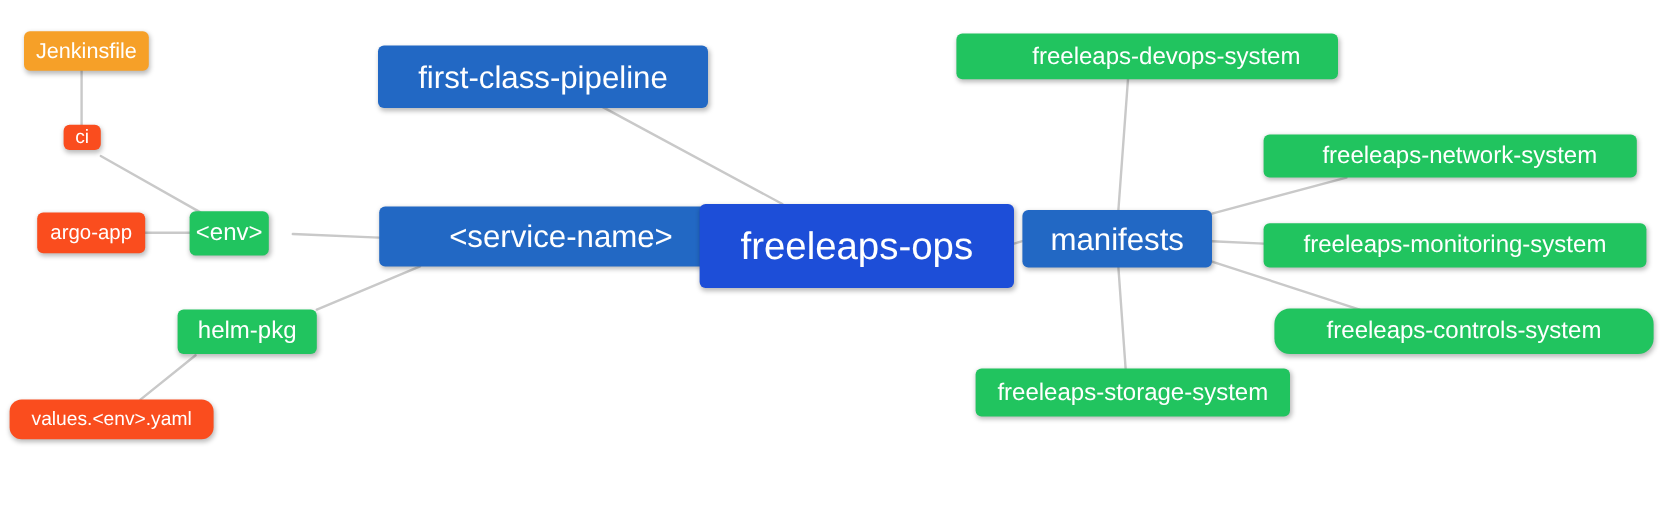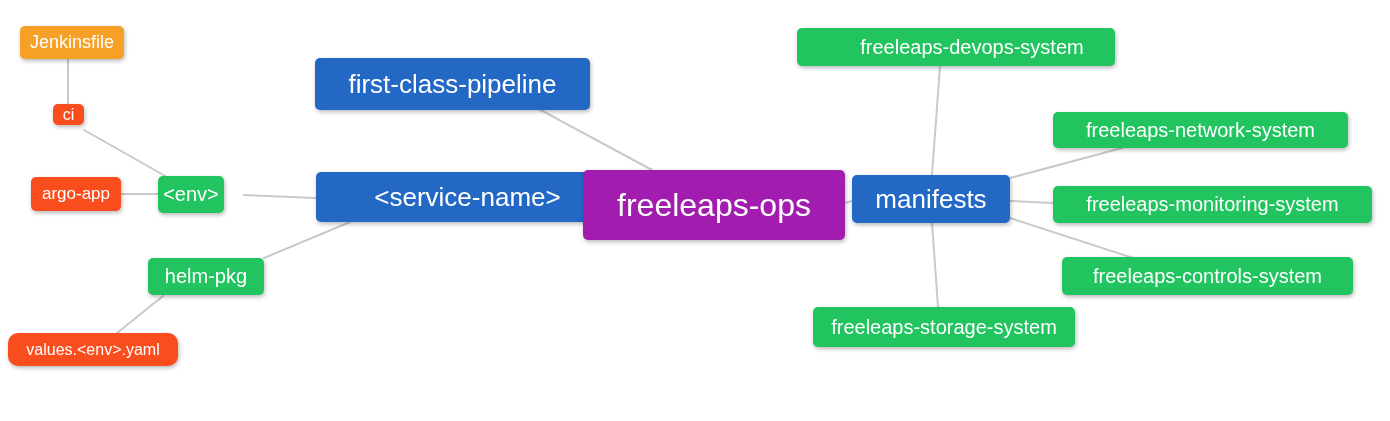--- a/index.html
+++ b/index.html
@@ -68,31 +68,31 @@
   <div class="node" style="left: 53px; top: 104px; width: 31px; height: 21px; font-size: 16px; background: rgb(250, 77, 30);">ci</div>
 
   <div class="node" style="left: 31px; top: 177px; width: 90px; height: 34px; font-size: 17px; background: rgb(250, 77, 30);">argo-app</div>
 
   <div class="node" style="left: 158px; top: 176px; width: 66px; height: 37px; font-size: 20px; background: rgb(33, 196, 95);">&lt;env&gt;</div>
 
   <div class="node" style="left: 148px; top: 258px; width: 116px; height: 37px; font-size: 20px; background: rgb(33, 196, 95);">helm-pkg</div>
 
   <div class="node" style="left: 8px; top: 333px; width: 170px; height: 33px; font-size: 16px; background: rgb(250, 77, 30); border-radius: 10px;">values.&lt;env&gt;.yaml</div>
 
-  <div class="node" style="left: 315px; top: 38px; width: 275px; height: 52px; font-size: 26px; background: rgb(34, 104, 196); margin-top: 20px;">first-class-pipeline</div>
+  <div class="node" style="left: 315px; top: 38px; width: 275px; height: 52px; font-size: 26px; background: rgb(34, 104, 196);">first-class-pipeline</div>
 
   <div class="node" style="left: 316px; top: 172px; width: 247px; height: 50px; font-size: 26px; background: rgb(34, 104, 196); padding-left: 28px;">&lt;service-name&gt;</div>
 
-  <div class="node" style="left: 583px; top: 170px; width: 262px; height: 70px; font-size: 32px; background: #a21caf;">freeleaps-ops</div>
+  <div class="node" style="left: 583px; top: 170px; width: 262px; height: 70px; font-size: 32px; background: #1d4ed8;">freeleaps-ops</div>
 
   <div class="node" style="left: 852px; top: 175px; width: 158px; height: 48px; font-size: 26px; background: rgb(34, 104, 196);">manifests</div>
 
   <div class="node" style="left: 797px; top: 28px; width: 286px; height: 38px; font-size: 20px; background: rgb(33, 196, 95); padding-left: 32px;">freeleaps-devops-system</div>
 
-  <div class="node" style="left: 1053px; top: 112px; width: 295px; height: 36px; font-size: 20px; background: rgb(33, 196, 95);">freeleaps-network-system</div>
+  <div class="node" style="left: 1053px; top: 112px; width: 295px; height: 36px; font-size: 20px; background: rgb(33, 196, 95); padding-left: 16px;">freeleaps-network-system</div>
 
   <div class="node" style="left: 1053px; top: 186px; width: 319px; height: 37px; font-size: 20px; background: rgb(33, 196, 95);">freeleaps-monitoring-system</div>
 
-  <div class="node" style="left: 1062px; top: 257px; width: 291px; height: 38px; font-size: 20px; background: rgb(33, 196, 95);">freeleaps-controls-system</div>
+  <div class="node" style="left: 1062px; top: 257px; width: 316px; height: 38px; font-size: 20px; background: rgb(33, 196, 95); border-radius: 13px;">freeleaps-controls-system</div>
 
   <div class="node" style="left: 813px; top: 307px; width: 262px; height: 40px; font-size: 20px; background: rgb(33, 196, 95);">freeleaps-storage-system</div>
 
 </div>
 
 </body></html>

